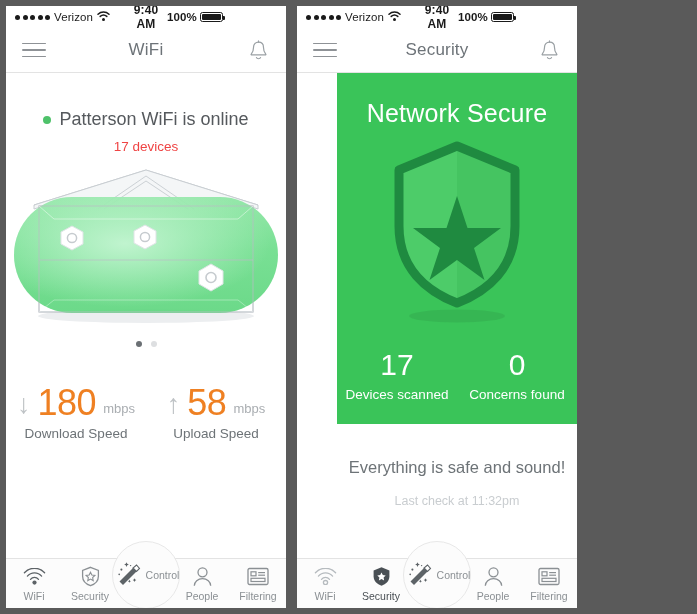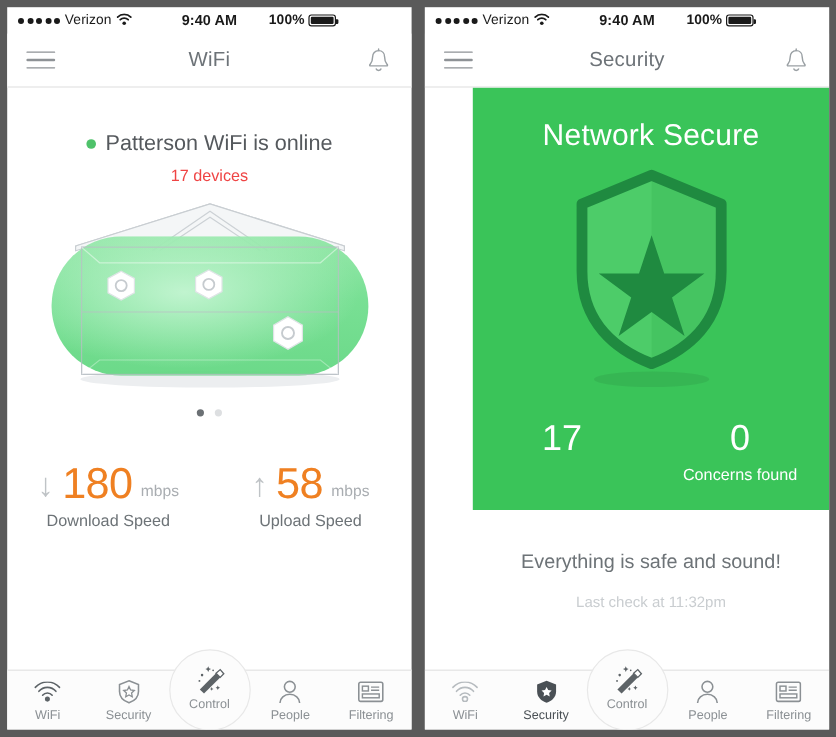--- a/index.html
+++ b/index.html
@@ -2,21 +2,21 @@
 <html><head>
 <meta charset="utf-8">
 <style>
   * { box-sizing: border-box; margin: 0; padding: 0; }
   html, body {
     width: 697px; height: 614px;
     background: #5a5a5a;
     font-family: "Liberation Sans", sans-serif;
     overflow: hidden;
   }
-  .stage { position: relative; width: 697px; height: 614px; display: flex; }
+  .stage { position: relative; width: 577px; height: 614px; display: flex; }
 
   .phone {
     position: relative;
     width: 337px; height: 602px;
     margin: 6px 0 6px 6px;
     background: #ffffff;
     overflow: hidden;
     display: flex;
     flex-direction: column;
   }
@@ -118,21 +118,21 @@
     cursor: pointer;
   }
   .tab-label { font-size: 10.5px; color: #8b9094; }
   .tab-ico { height: 21px; display: flex; align-items: center; justify-content: center; }
   .tab.center { position: relative; }
   .center-bubble {
     position: absolute; left: 50%; top: -18px;
     transform: translateX(-50%);
     width: 68px; height: 68px; border-radius: 50%;
     background: #fcfcfc; border: 1px solid #e8e8e8;
-    display: flex; flex-direction: column;
+    display: flex; flex-direction: row;
     align-items: center; justify-content: center; gap: 3px;
     cursor: pointer;
   }
 </style>
 </head>
 <body>
 
 <div class="stage">
 
   <div class="phone left">
@@ -385,20 +385,21 @@
 
             <path d="M70 6 L128 30 V86 C128 128 101 151 70 163 C39 151 12 128 12 86 V30 Z" fill="none" stroke="#1f8a40" stroke-width="9" stroke-linejoin="round"></path>
 
             <path d="M70 56 L80.5 88 L114 88 L87 108 L97.5 140 L70 120 L42.5 140 L53 108 L26 88 L59.5 88 Z" fill="#1f8a40"></path>
           </svg>
         </div>
 
         <div class="stats">
           <div class="stat">
             <div class="stat-num">17</div>
+            <div class="stat-label">Devices scanned</div>
           </div>
           <div class="stat">
             <div class="stat-num">0</div>
             <div class="stat-label">Concerns found</div>
           </div>
         </div>
       </div>
 
       <div class="safe-area">
         <div class="safe-title">Everything is safe and sound!</div>

